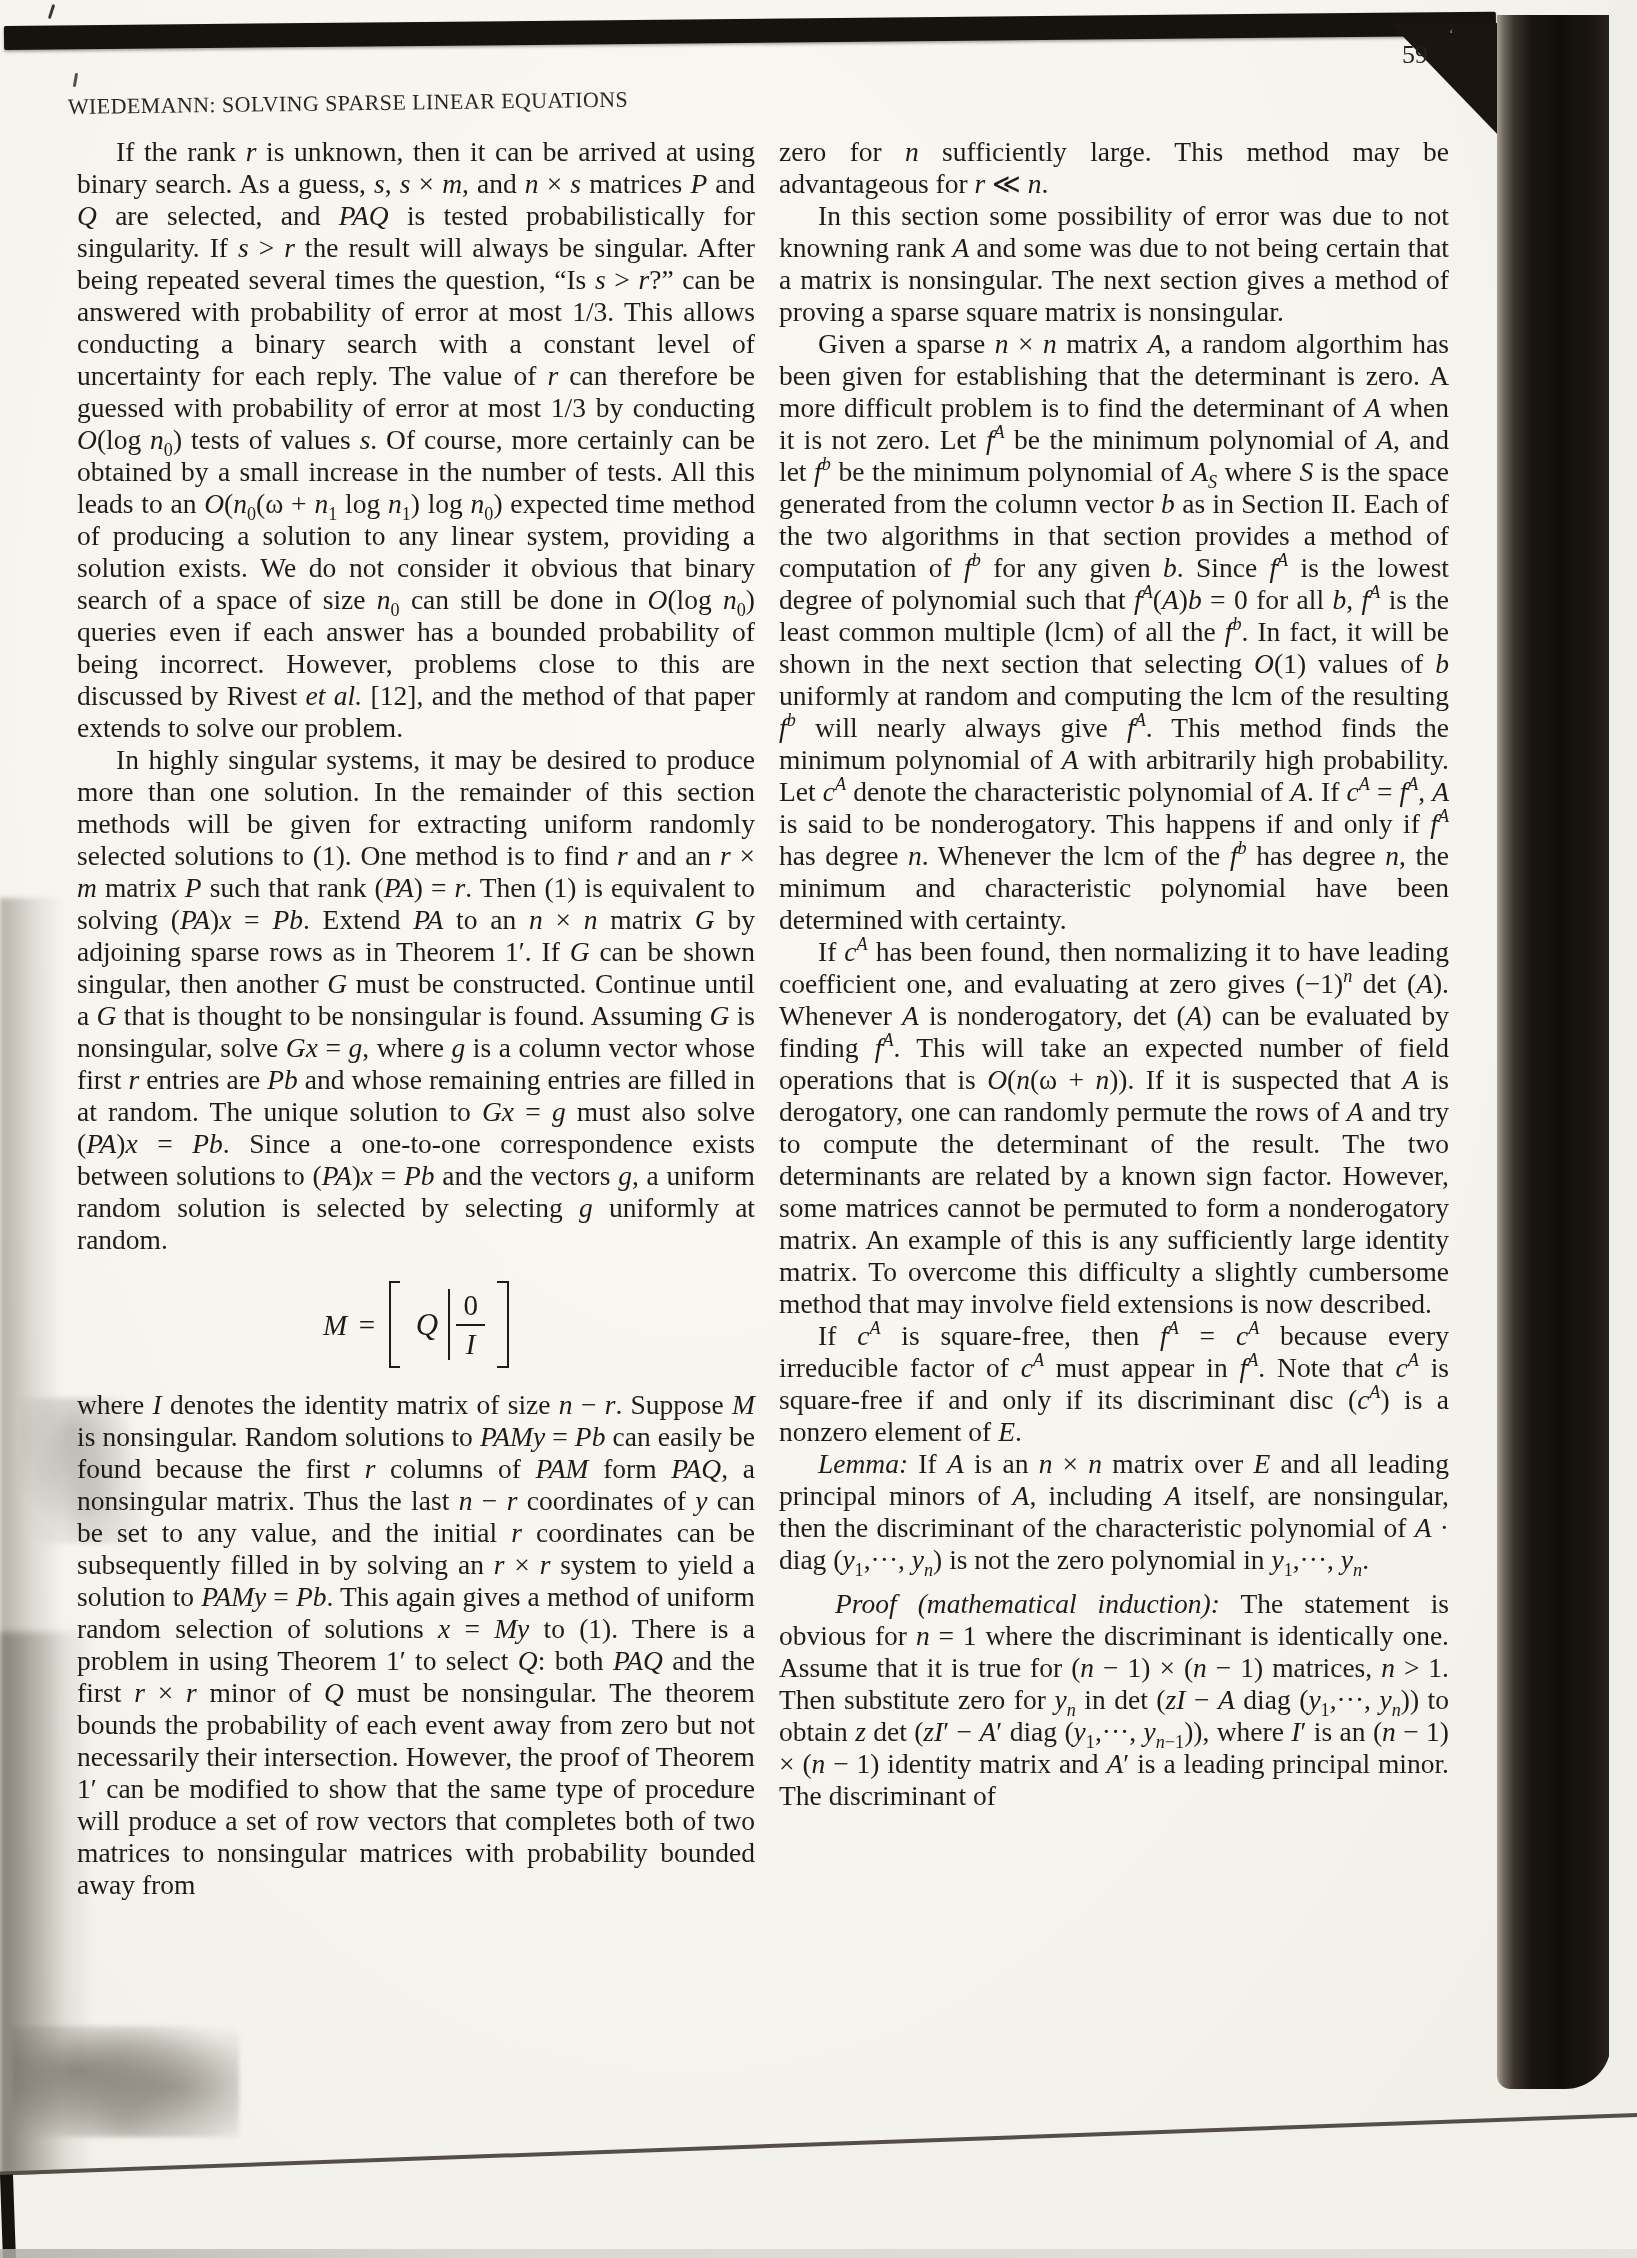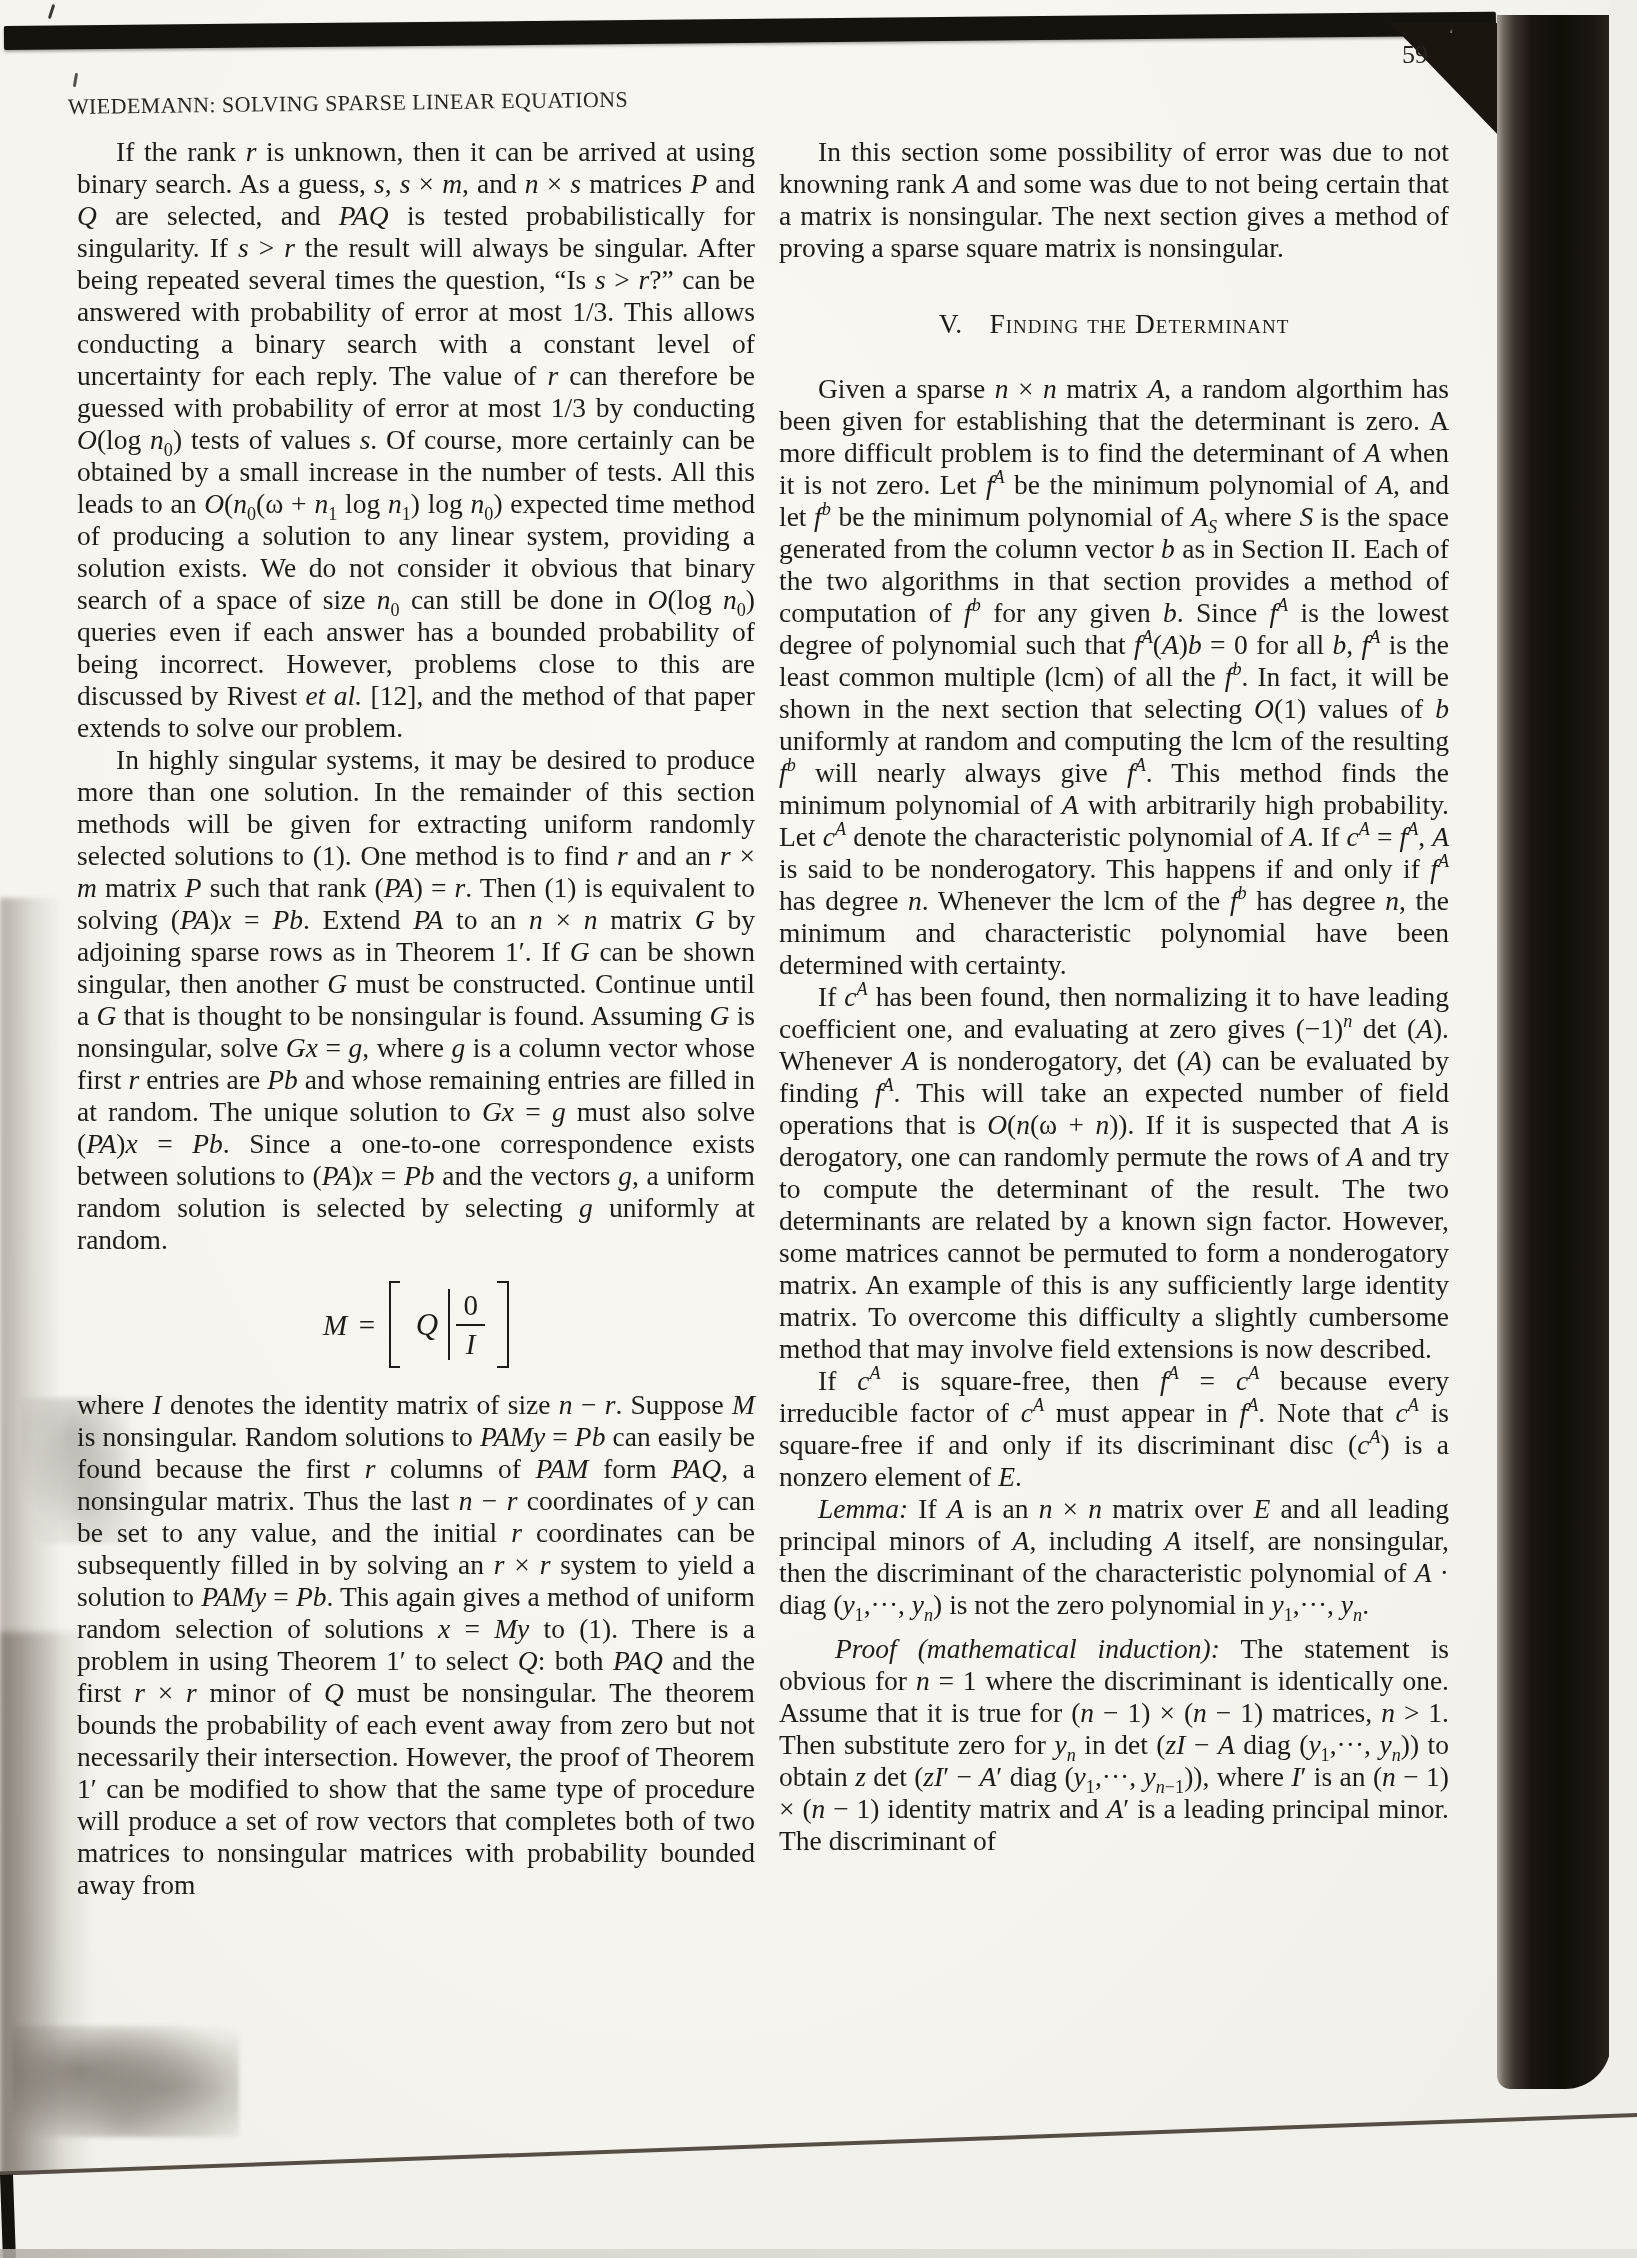--- a/index.html
+++ b/index.html
@@ -121,24 +121,22 @@
             <span class="frac-bot">I</span>
           </span>
         </span>
         <span class="br br-r"></span>
       </span>
     </div>
     <p>where <i>I</i> denotes the identity matrix of size <i>n</i> − <i>r</i>. Suppose <i>M</i> is nonsingular. Random solutions to <i>PAMy</i> = <i>Pb</i> can easily be found because the first <i>r</i> columns of <i>PAM</i> form <i>PAQ</i>, a nonsingular matrix. Thus the last <i>n</i> − <i>r</i> coordinates of <i>y</i> can be set to any value, and the initial <i>r</i> coordinates can be subsequently filled in by solving an <i>r</i> × <i>r</i> system to yield a solution to <i>PAMy</i> = <i>Pb</i>. This again gives a method of uniform random selection of solutions <i>x</i> = <i>My</i> to (1). There is a problem in using Theorem 1′ to select <i>Q</i>: both <i>PAQ</i> and the first <i>r</i> × <i>r</i> minor of <i>Q</i> must be nonsingular. The theorem bounds the probability of each event away from zero but not necessarily their intersection. However, the proof of Theorem 1′ can be modified to show that the same type of procedure will produce a set of row vectors that completes both of two matrices to nonsingular matrices with probability bounded away from</p>
   </div>
 
   <div class="col col-right">
+    <p>zero for <i>n</i> sufficiently large. This method may be advantageous for <i>r</i> ≪ <i>n</i>.</p>
     <p class="indent">In this section some possibility of error was due to not knowning rank <i>A</i> and some was due to not being certain that a matrix is nonsingular. The next section gives a method of proving a sparse square matrix is nonsingular.</p>
-    <h2 class="section-heading">
-      <span class="section-number">V.</span><span class="sc">Finding the Determinant</span>
-    </h2>
     <p class="indent">Given a sparse <i>n</i> × <i>n</i> matrix <i>A</i>, a random algorthim has been given for establishing that the determinant is zero. A more difficult problem is to find the determinant of <i>A</i> when it is not zero. Let <i>f</i><sup><i>A</i></sup> be the minimum polynomial of <i>A</i>, and let <i>f</i><sup><i>b</i></sup> be the minimum polynomial of <i>A</i><sub><i>S</i></sub> where <i>S</i> is the space generated from the column vector <i>b</i> as in Section II. Each of the two algorithms in that section provides a method of computation of <i>f</i><sup><i>b</i></sup> for any given <i>b</i>. Since <i>f</i><sup><i>A</i></sup> is the lowest degree of polynomial such that <i>f</i><sup><i>A</i></sup>(<i>A</i>)<i>b</i> = 0 for all <i>b</i>, <i>f</i><sup><i>A</i></sup> is the least common multiple (lcm) of all the <i>f</i><sup><i>b</i></sup>. In fact, it will be shown in the next section that selecting <i>O</i>(1) values of <i>b</i> uniformly at random and computing the lcm of the resulting <i>f</i><sup><i>b</i></sup> will nearly always give <i>f</i><sup><i>A</i></sup>. This method finds the minimum polynomial of <i>A</i> with arbitrarily high probability. Let <i>c</i><sup><i>A</i></sup> denote the characteristic polynomial of <i>A</i>. If <i>c</i><sup><i>A</i></sup> = <i>f</i><sup><i>A</i></sup>, <i>A</i> is said to be nonderogatory. This happens if and only if <i>f</i><sup><i>A</i></sup> has degree <i>n</i>. Whenever the lcm of the <i>f</i><sup><i>b</i></sup> has degree <i>n</i>, the minimum and characteristic polynomial have been determined with certainty.</p>
     <p class="indent">If <i>c</i><sup><i>A</i></sup> has been found, then normalizing it to have leading coefficient one, and evaluating at zero gives (−1)<sup><i>n</i></sup> det (<i>A</i>). Whenever <i>A</i> is nonderogatory, det (<i>A</i>) can be evaluated by finding <i>f</i><sup><i>A</i></sup>. This will take an expected number of field operations that is <i>O</i>(<i>n</i>(ω + <i>n</i>)). If it is suspected that <i>A</i> is derogatory, one can randomly permute the rows of <i>A</i> and try to compute the determinant of the result. The two determinants are related by a known sign factor. However, some matrices cannot be permuted to form a nonderogatory matrix. An example of this is any sufficiently large identity matrix. To overcome this difficulty a slightly cumbersome method that may involve field extensions is now described.</p>
     <p class="indent">If <i>c</i><sup><i>A</i></sup> is square-free, then <i>f</i><sup><i>A</i></sup> = <i>c</i><sup><i>A</i></sup> because every irreducible factor of <i>c</i><sup><i>A</i></sup> must appear in <i>f</i><sup><i>A</i></sup>. Note that <i>c</i><sup><i>A</i></sup> is square-free if and only if its discriminant disc (<i>c</i><sup><i>A</i></sup>) is a nonzero element of <i>E</i>.</p>
     <p class="indent"><i>Lemma:</i> If <i>A</i> is an <i>n</i> × <i>n</i> matrix over <i>E</i> and all leading principal minors of <i>A</i>, including <i>A</i> itself, are nonsingular, then the discriminant of the characteristic polynomial of <i>A</i> · diag (<i>y</i><sub>1</sub>,···, <i>y</i><sub><i>n</i></sub>) is not the zero polynomial in <i>y</i><sub>1</sub>,···, <i>y</i><sub><i>n</i></sub>.</p>
     <p class="proof-para"><i>Proof (mathematical induction):</i> The statement is obvious for <i>n</i> = 1 where the discriminant is identically one. Assume that it is true for (<i>n</i> − 1) × (<i>n</i> − 1) matrices, <i>n</i> &gt; 1. Then substitute zero for <i>y</i><sub><i>n</i></sub> in det (<i>zI</i> − <i>A</i> diag (<i>y</i><sub>1</sub>,···, <i>y</i><sub><i>n</i></sub>)) to obtain <i>z</i> det (<i>zI</i>′ − <i>A</i>′ diag (<i>y</i><sub>1</sub>,···, <i>y</i><sub><i>n</i>−1</sub>)), where <i>I</i>′ is an (<i>n</i> − 1) × (<i>n</i> − 1) identity matrix and <i>A</i>′ is a leading principal minor. The discriminant of</p>
   </div>
 
 </div>
 
 

